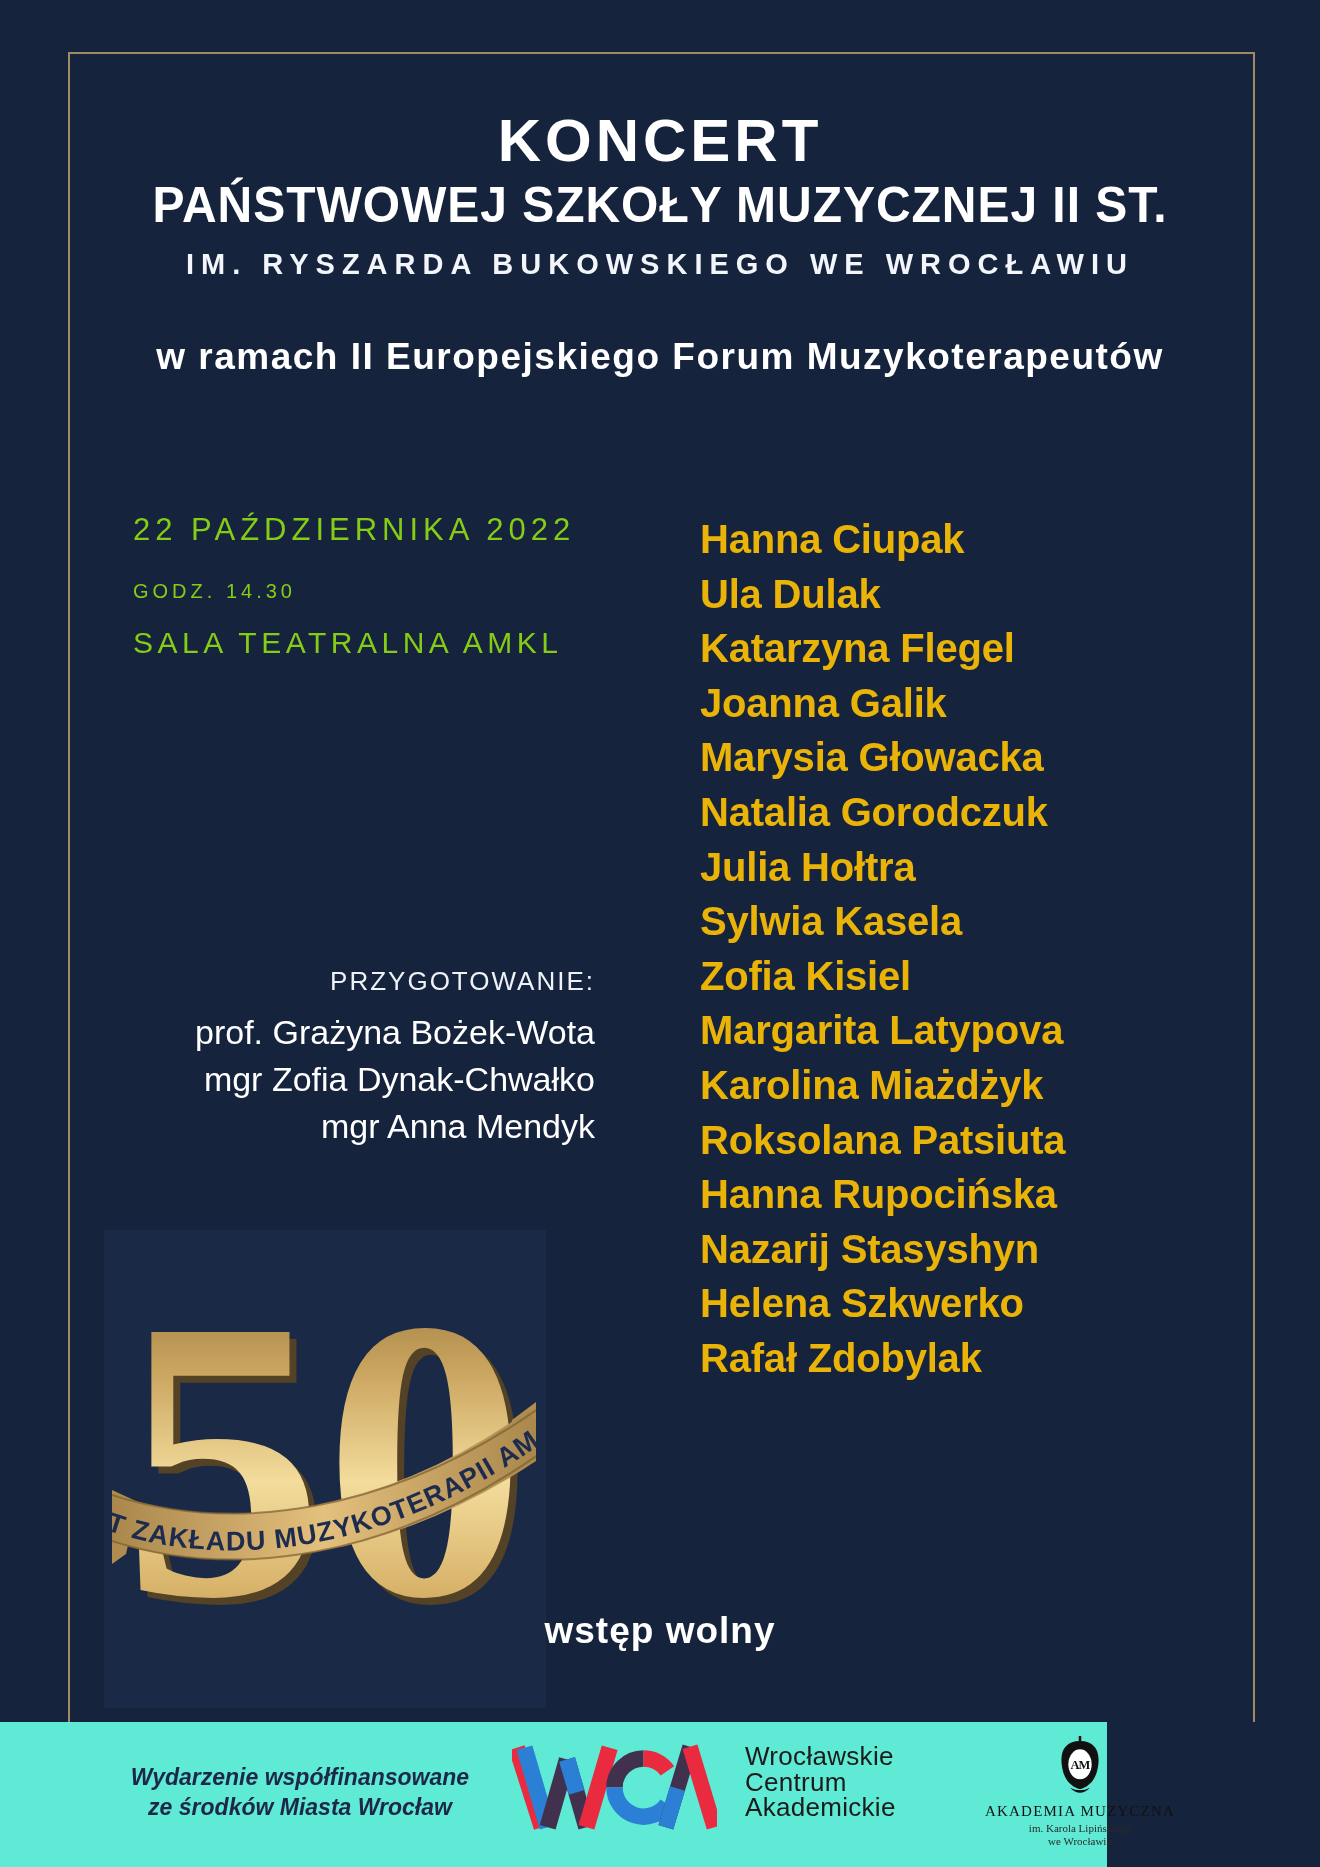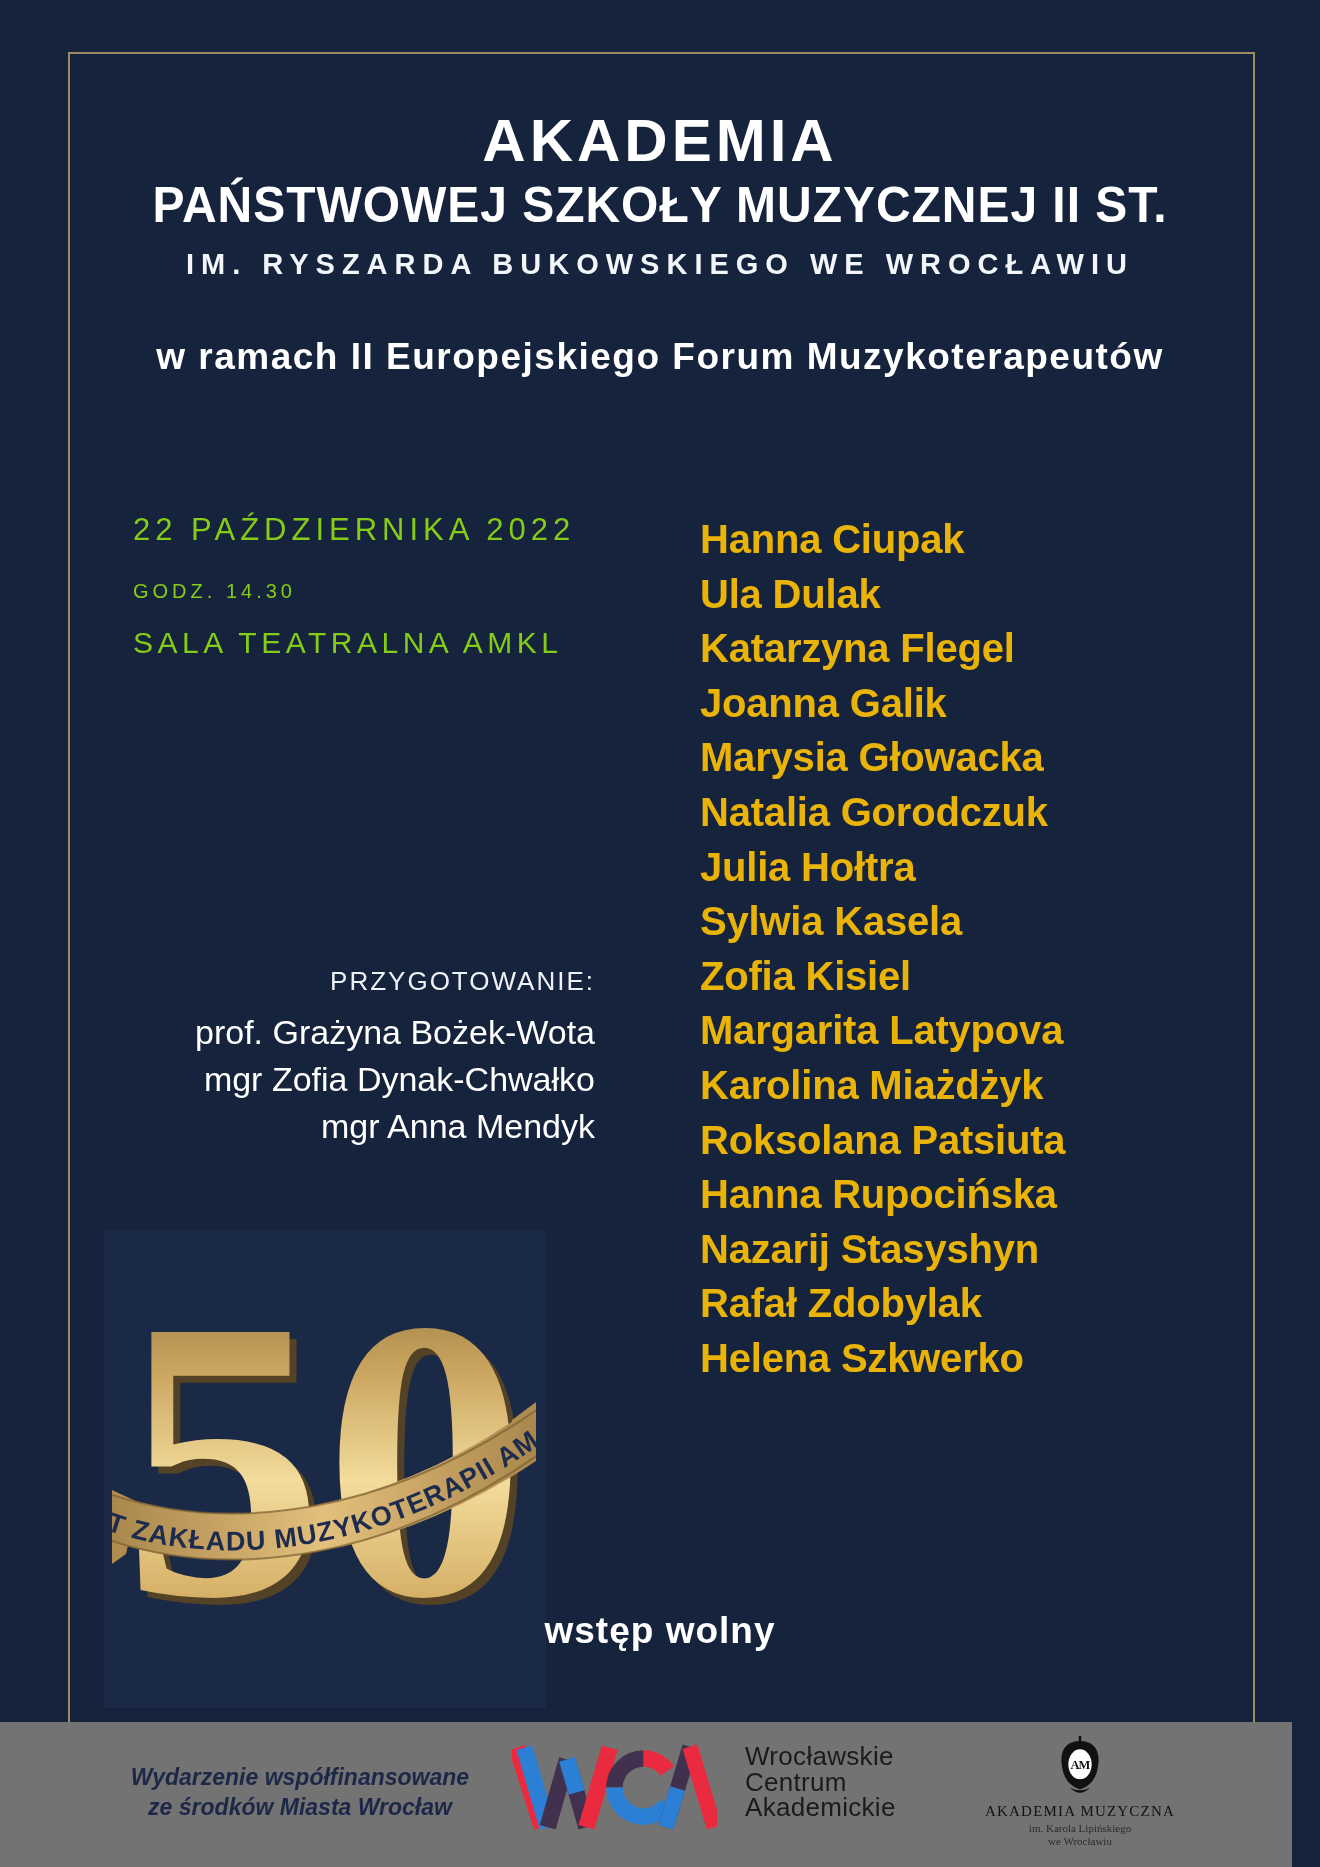--- a/index.html
+++ b/index.html
@@ -22,38 +22,38 @@
   .ev-time{top:580px;font-size:20px;letter-spacing:4px;}
   .ev-venue{top:626px;font-size:30px;letter-spacing:4.5px;}
   .prep{position:absolute;left:95px;top:966px;width:500px;text-align:right;}
   .prep-heading{font-size:26px;letter-spacing:2px;margin-bottom:12px;color:#eef2f8;}
   .prep-name{font-size:34px;line-height:47px;font-weight:400;}
   .performers{position:absolute;left:700px;top:512px;}
   .performer{font-size:40px;line-height:54.6px;font-weight:700;letter-spacing:-0.2px;color:#eab308;}
   .logo-box{position:absolute;left:104px;top:1230px;width:442px;height:478px;background:#1a2946;}
   .logo-svg{position:absolute;left:8px;top:24px;}
   .admission{top:1610px;font-size:37px;font-weight:600;letter-spacing:1px;}
-  .footer{position:absolute;left:0;top:1722px;width:1292px;height:145px;background:#737373;color:#1d2747;}
+  .footer{position:absolute;left:0;top:1722px;width:1107px;height:145px;background:#5eead4;color:#1d2747;}
   .funding{position:absolute;left:55px;top:40px;width:490px;text-align:center;
     font-size:23px;font-weight:700;font-style:italic;line-height:30px;color:#1d2747;}
   .wca-svg{position:absolute;left:512px;top:20px;}
   .wca-name{position:absolute;left:745px;top:22px;font-size:26px;line-height:25.5px;
     color:#1b1b1b;font-weight:400;letter-spacing:.3px;}
   .academy{position:absolute;left:955px;top:14px;width:250px;text-align:center;color:#121212;}
   .academy-name{font-family:"Liberation Serif",serif;font-size:15px;letter-spacing:1.2px;margin-top:3px;}
   .academy-sub{font-family:"Liberation Serif",serif;font-size:11px;line-height:13px;color:#2a2a2a;margin-top:2px;}
 </style>
 </head>
 <body>
 
 <div class="poster">
 
   <div class="frame"></div>
 
-  <div class="center title1">AKADEMIA</div>
+  <div class="center title1">KONCERT</div>
   <div class="center title2">PAŃSTWOWEJ SZKOŁY MUZYCZNEJ II ST.</div>
   <div class="center title3">IM. RYSZARDA BUKOWSKIEGO WE WROCŁAWIU</div>
 
   <div class="center subtitle">w ramach II Europejskiego Forum Muzykoterapeutów</div>
 
   <div class="ev ev-date">22 PAŹDZIERNIKA 2022</div>
   <div class="ev ev-time">GODZ. 14.30</div>
   <div class="ev ev-venue">SALA TEATRALNA AMKL</div>
 
   <div class="prep">
@@ -71,22 +71,22 @@
     <div class="performer">Marysia Głowacka</div>
     <div class="performer">Natalia Gorodczuk</div>
     <div class="performer">Julia Hołtra</div>
     <div class="performer">Sylwia Kasela</div>
     <div class="performer">Zofia Kisiel</div>
     <div class="performer">Margarita Latypova</div>
     <div class="performer">Karolina Miażdżyk</div>
     <div class="performer">Roksolana Patsiuta</div>
     <div class="performer">Hanna Rupocińska</div>
     <div class="performer">Nazarij Stasyshyn</div>
+    <div class="performer">Helena Szkwerko</div>
     <div class="performer">Rafał Zdobylak</div>
-    <div class="performer">Helena Szkwerko</div>
   </div>
 
   <div class="logo-box">
     <svg class="logo-svg" width="424" height="420" viewBox="0 0 424 420" xmlns="http://www.w3.org/2000/svg">
       <defs>
         <linearGradient id="gold-v" x1="0" y1="0" x2="0" y2="1">
           <stop offset="0" stop-color="#8a6a38"></stop>
           <stop offset="0.3" stop-color="#caa55f"></stop>
           <stop offset="0.55" stop-color="#f3dc9c"></stop>
           <stop offset="0.8" stop-color="#d7b269"></stop>

